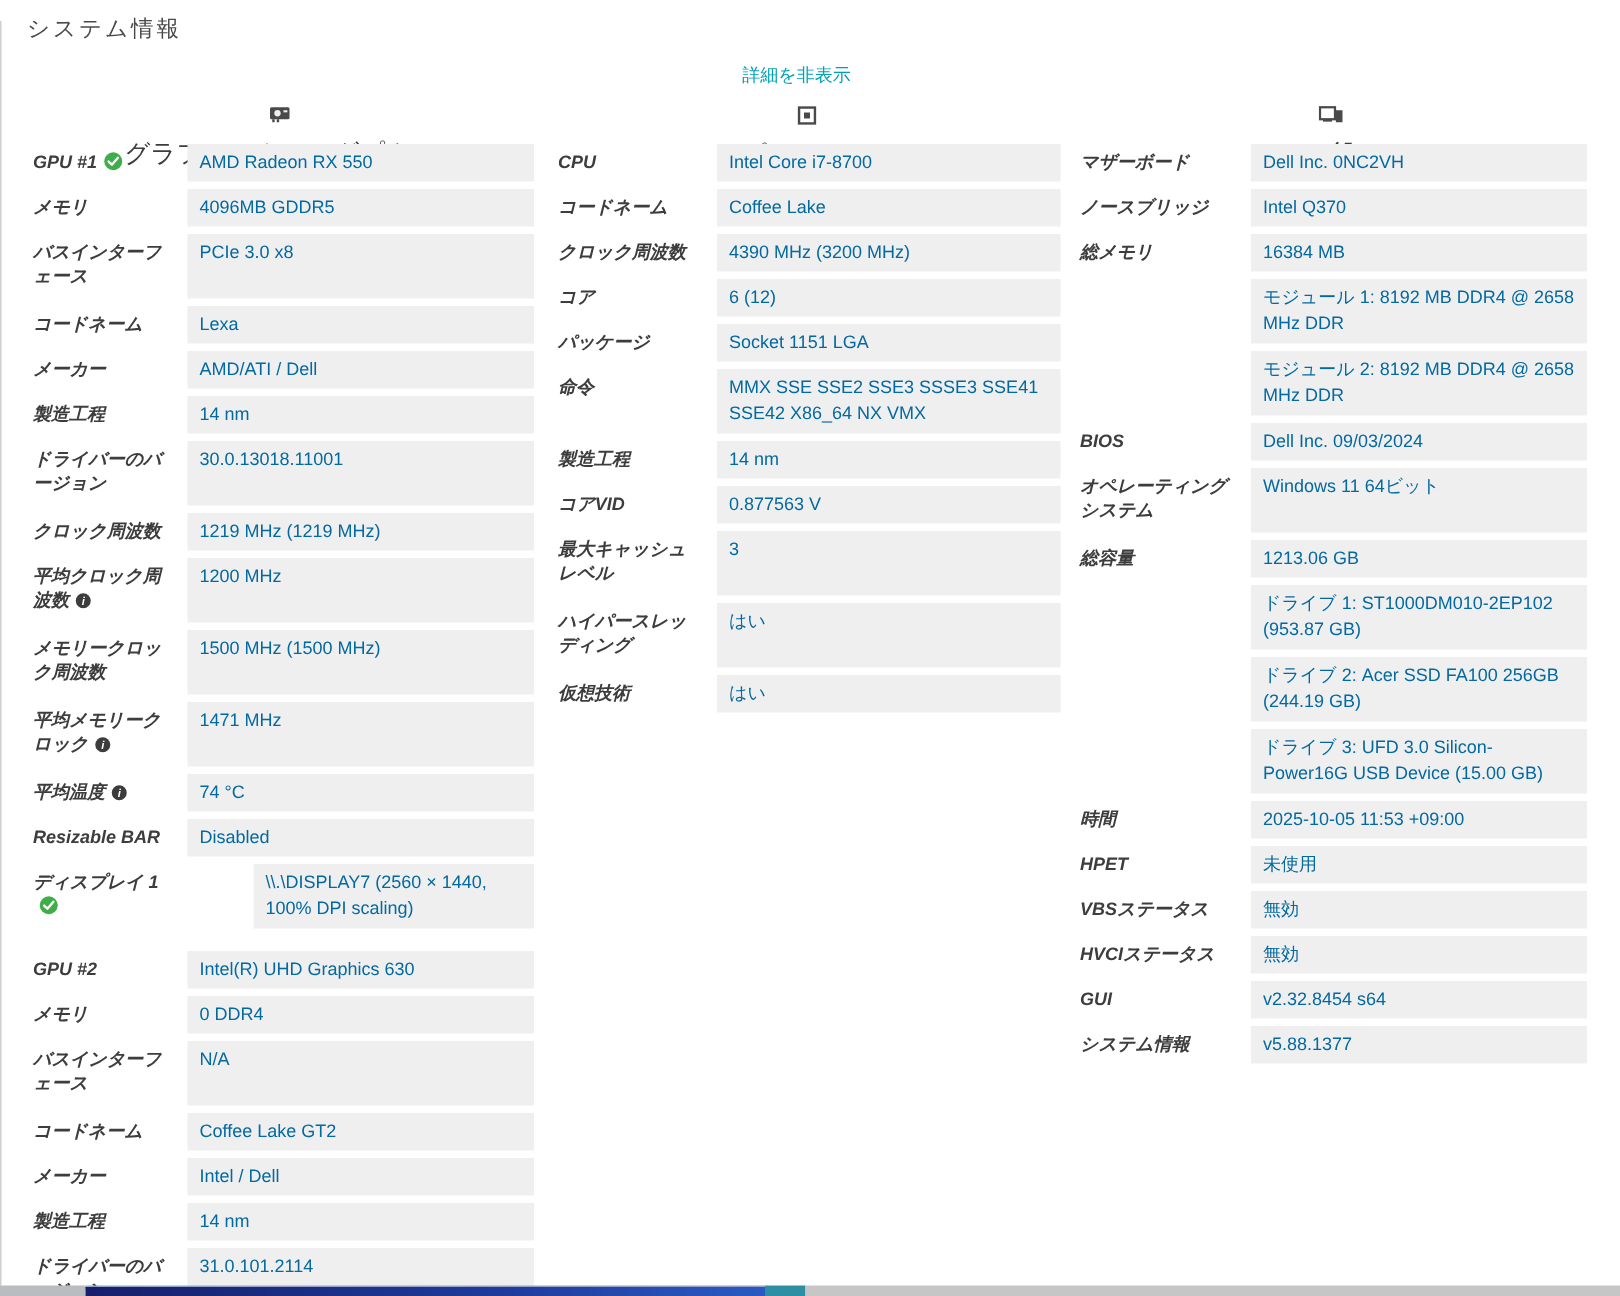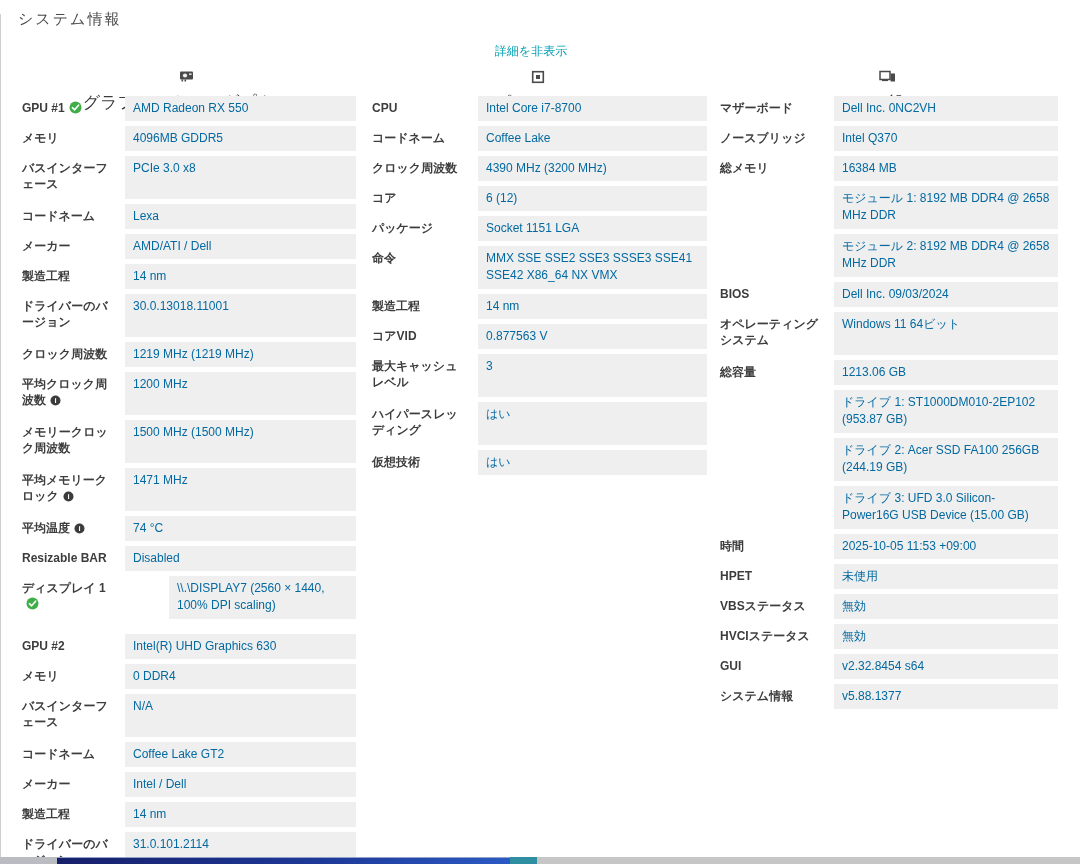--- a/index.html
+++ b/index.html
@@ -14,21 +14,21 @@
   .col{flex:none;}
   .col:nth-child(1){width:338px;margin-right:12px;}
   .col:nth-child(2){width:339px;margin-right:9px;}
   .col:nth-child(3){width:342px;}
   .sec-header{display:flex;align-items:center;gap:8px;height:20px;margin-bottom:6px;
     color:#3c3c3c;font-size:17px;flex-direction:column;}
   .sec-icon{display:inline-flex;align-items:center;}
   .row{display:flex;margin-bottom:5px;}
   .row.gap-after{margin-bottom:15px;gap:44px;}
   .label{box-sizing:border-box;padding:4px 10px 0 4px;font-size:12px;font-weight:700;
-    color:#3d3d3d;line-height:16px;}
+    color:#3d3d3d;line-height:16px;font-style:italic;}
   .col:nth-child(1) .label{width:107px;}
   .col:nth-child(2) .label{width:110px;}
   .col:nth-child(3) .label{width:118px;}
   .value{flex:1;background:#efefef;font-size:12px;color:#0369a1;line-height:17px;
     padding:4px 8px;box-sizing:border-box;min-height:25px;}
   .row.tall .value{min-height:43px;}
   .badge{display:inline-block;vertical-align:-2px;margin-left:4px;line-height:0;}
   .strip{position:absolute;left:0;bottom:0;width:1080px;height:7px;}
   .strip div{position:absolute;bottom:0;height:7px;}
   .strip .s1{left:0;width:57px;background:#b9bcc0;}

